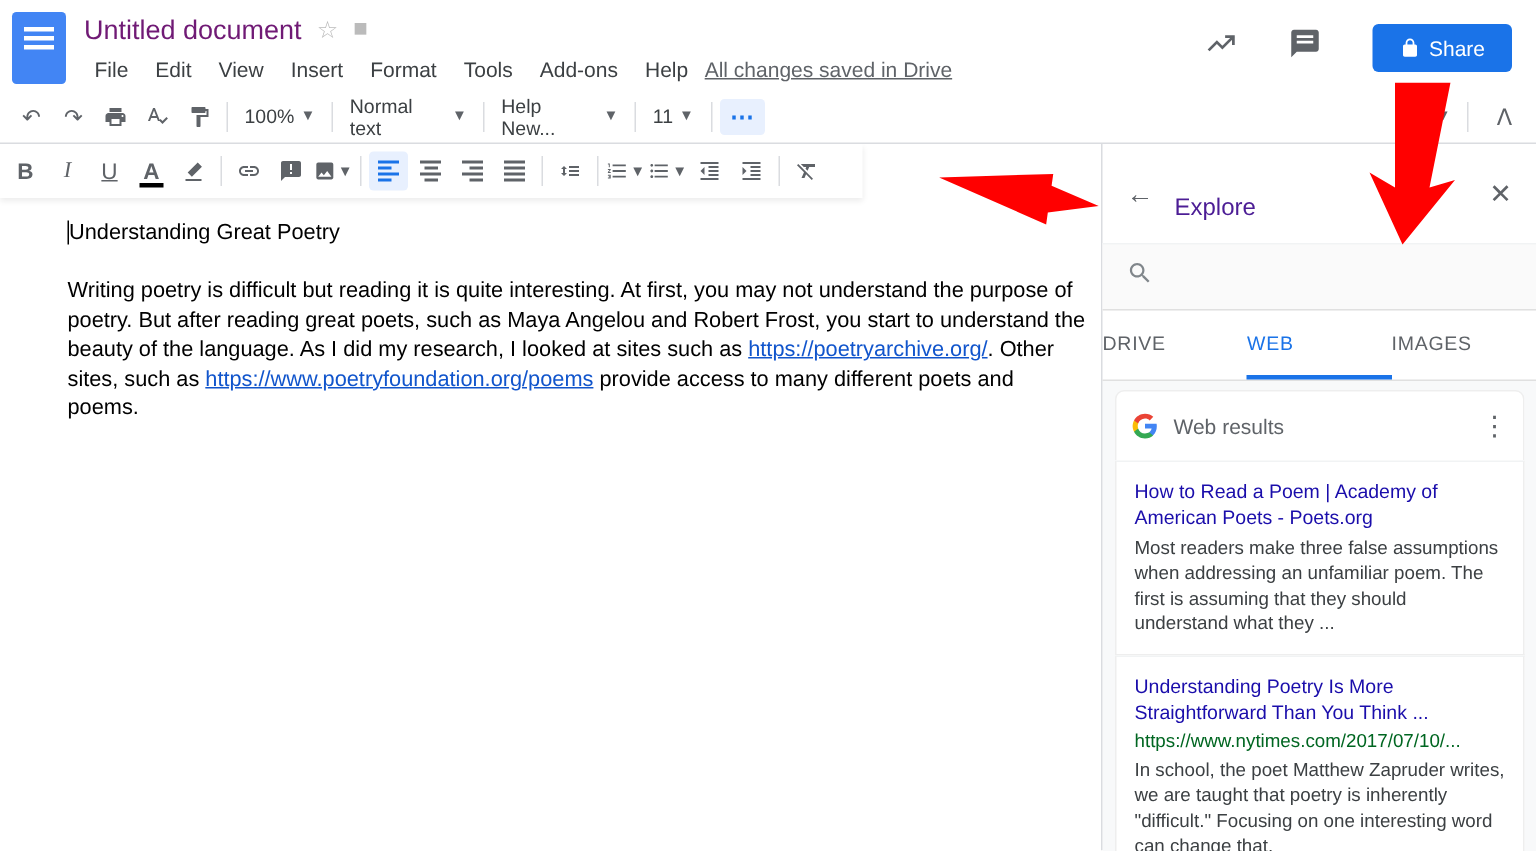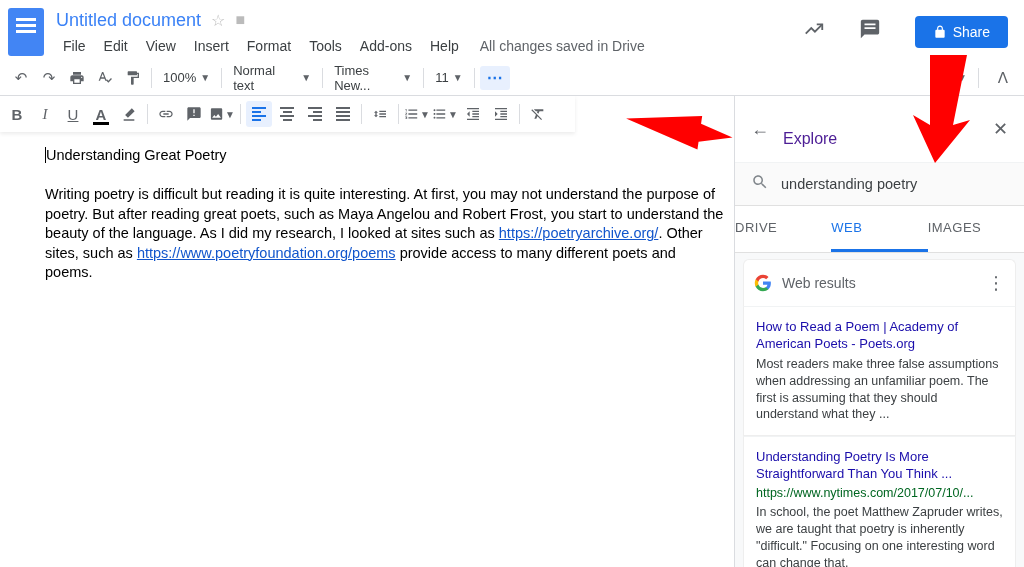--- a/index.html
+++ b/index.html
@@ -4,25 +4,25 @@
 <style>
 * { margin: 0; padding: 0; box-sizing: border-box; font-family: Arial, sans-serif; }
 body { background: #fff; width: 1024px; height: 567px; overflow: hidden; position: relative; }
 
 
 .header { display: flex; align-items: flex-start; padding: 8px 16px 0 8px; height: 60px; }
 .doc-icon { width: 36px; height: 48px; background: #4285f4; border-radius: 3px; position: relative; margin-right: 12px; flex-shrink: 0; }
 .doc-icon::before { content: ''; position: absolute; top: 10px; left: 8px; right: 8px; height: 3px; background: #fff; box-shadow: 0 6px 0 #fff, 0 12px 0 #fff; }
 .title-area { flex: 1; }
 .title-row { display: flex; align-items: center; gap: 10px; height: 24px; }
-.doc-title { font-size: 18px; color: #3b82f6; }
+.doc-title { font-size: 18px; color: #701a75; }
 .star-icon, .folder-icon { color: #bbb; font-size: 16px; }
 .menu-row { display: flex; gap: 4px; margin-top: 2px; font-size: 14px; color: #3c4043; align-items: center; }
 .menu-item { padding: 4px 7px; cursor: pointer; border-radius: 3px; }
-.save-status { color: #5f6368; margin-left: 10px; }
+.save-status { text-decoration: underline; color: #5f6368; }
 .header-right { display: flex; align-items: center; gap: 34px; padding-top: 8px; }
 .header-icon { color: #5f6368; font-size: 22px; cursor: pointer; }
 .share-btn { background: #1a73e8; color: #fff; padding: 8px 18px; border-radius: 4px; font-size: 14px; font-weight: 500; display: flex; align-items: center; gap: 6px; border: none; cursor: pointer; }
 
 
 .toolbar { display: flex; align-items: center; padding: 4px 8px; border-bottom: 1px solid #dadce0; gap: 2px; height: 36px; }
 .tb-btn { width: 26px; height: 26px; display: flex; align-items: center; justify-content: center; color: #5f6368; cursor: pointer; border-radius: 3px; font-size: 15px; }
 .tb-dropdown { display: flex; align-items: center; gap: 4px; padding: 2px 6px; font-size: 13px; color: #3c4043; cursor: pointer; border-radius: 3px; }
 .tb-sep { width: 1px; height: 20px; background: #dadce0; margin: 0 3px; }
 .tb-more { background: #e8f0fe; width: 30px; height: 24px; border-radius: 3px; display: flex; align-items: center; justify-content: center; color: #1a73e8; font-weight: bold; letter-spacing: 1px; cursor: pointer; }
@@ -143,21 +143,21 @@
       <span>100%</span>
       <span class="chevron">▼</span>
     </div>
   <div class="tb-sep"></div>
   <div class="tb-dropdown" style="width:90px">
       <span>Normal text</span>
       <span class="chevron">▼</span>
     </div>
   <div class="tb-sep"></div>
   <div class="tb-dropdown" style="width:90px">
-      <span>Times New...</span>
+      <span>Help New...</span>
       <span class="chevron">▼</span>
     </div>
   <div class="tb-sep"></div>
   <div class="tb-dropdown" style="width:40px">
       <span>11</span>
       <span class="chevron">▼</span>
     </div>
   <div class="tb-sep"></div>
   <div class="tb-more">⋯</div>
   <div class="toolbar-right">
@@ -289,21 +289,20 @@
       <span class="explore-back">←</span>
       <span class="explore-title">Explore</span>
       <span class="explore-close">✕</span>
     </div>
     <div class="explore-search">
       <span class="explore-search-icon">
         <svg width="18" height="18" viewBox="0 0 24 24" fill="#80868b">
             <path d="M15.5 14h-.79l-.28-.27C15.41 12.59 16 11.11 16 9.5 16 5.91 13.09 3 9.5 3S3 5.91 3 9.5 5.91 16 9.5 16c1.61 0 3.09-.59 4.23-1.57l.27.28v.79l5 4.99L20.49 19l-4.99-5zm-6 0C7.01 14 5 11.99 5 9.5S7.01 5 9.5 5 14 7.01 14 9.5 11.99 14 9.5 14z"></path>
           </svg>
       </span>
-      <input class="explore-search-input" value="understanding poetry" style="">
     </div>
     <div class="explore-tabs">
       <div class="explore-tab">DRIVE</div>
       <div class="explore-tab active">WEB</div>
       <div class="explore-tab">IMAGES</div>
     </div>
     <div class="explore-results">
       <div class="results-header">
         <svg class="g-icon" viewBox="0 0 48 48">
             <path fill="#4285F4" d="M45 24.5c0-1.6-.1-3.1-.4-4.5H24v8.5h11.8c-.5 2.7-2 5-4.4 6.6v5.5h7.1C42.6 36.7 45 31 45 24.5z"></path>

